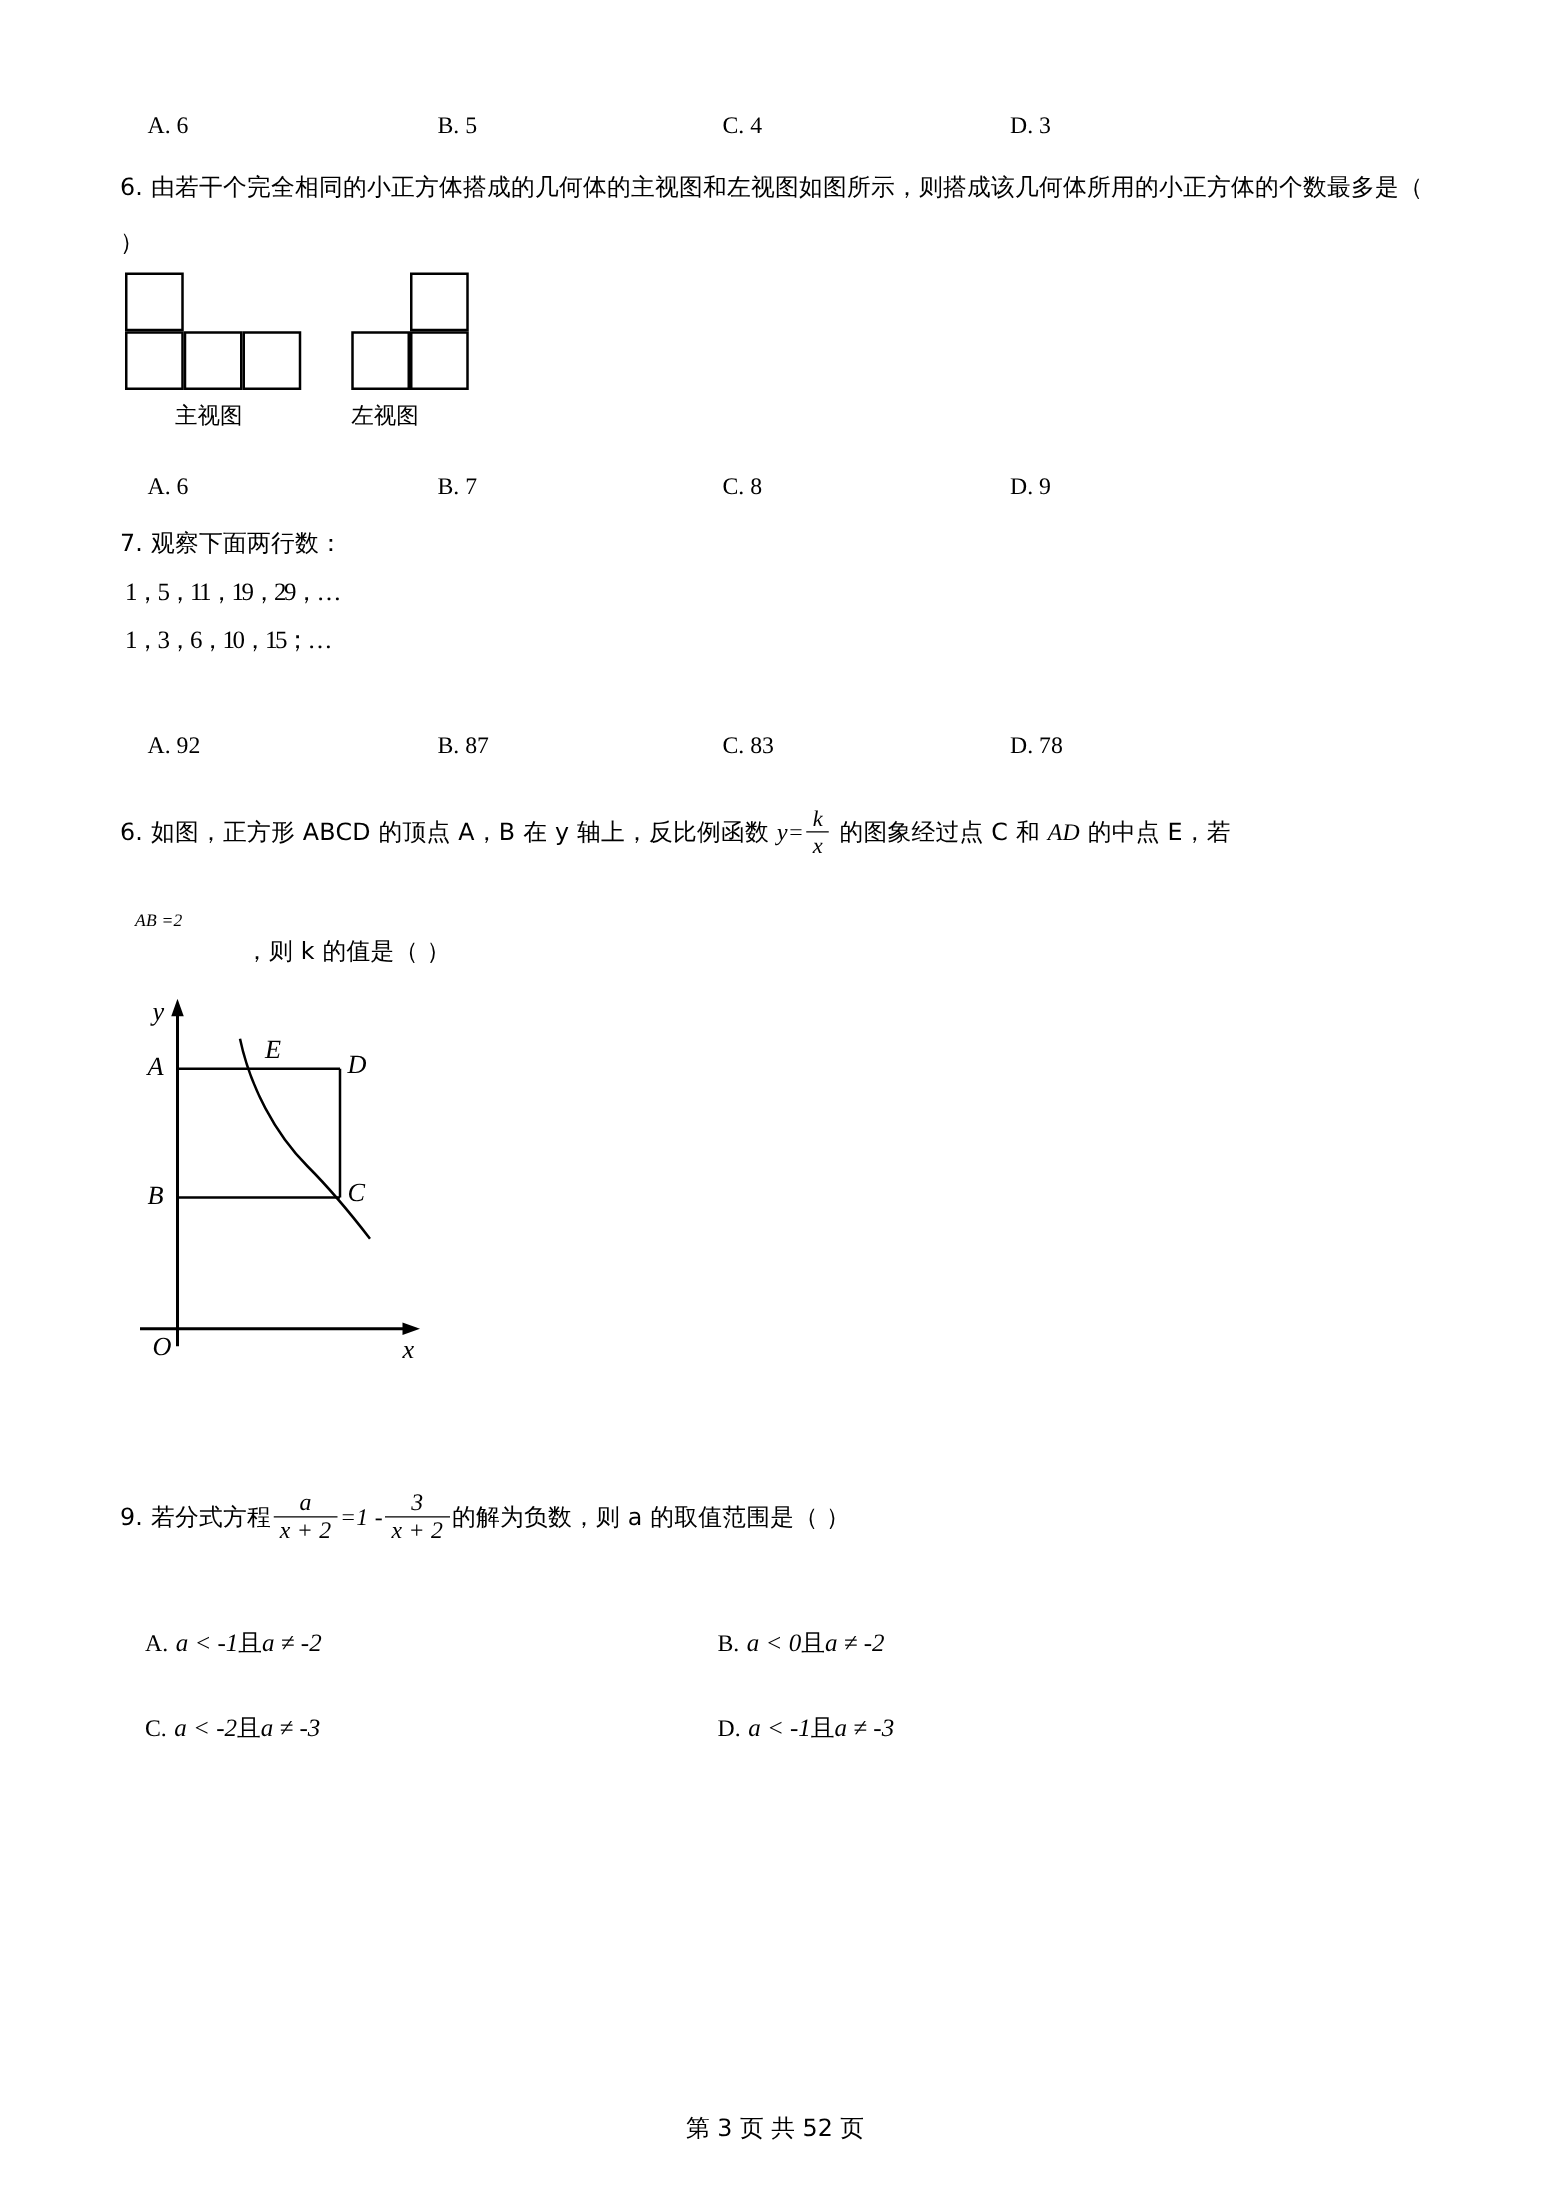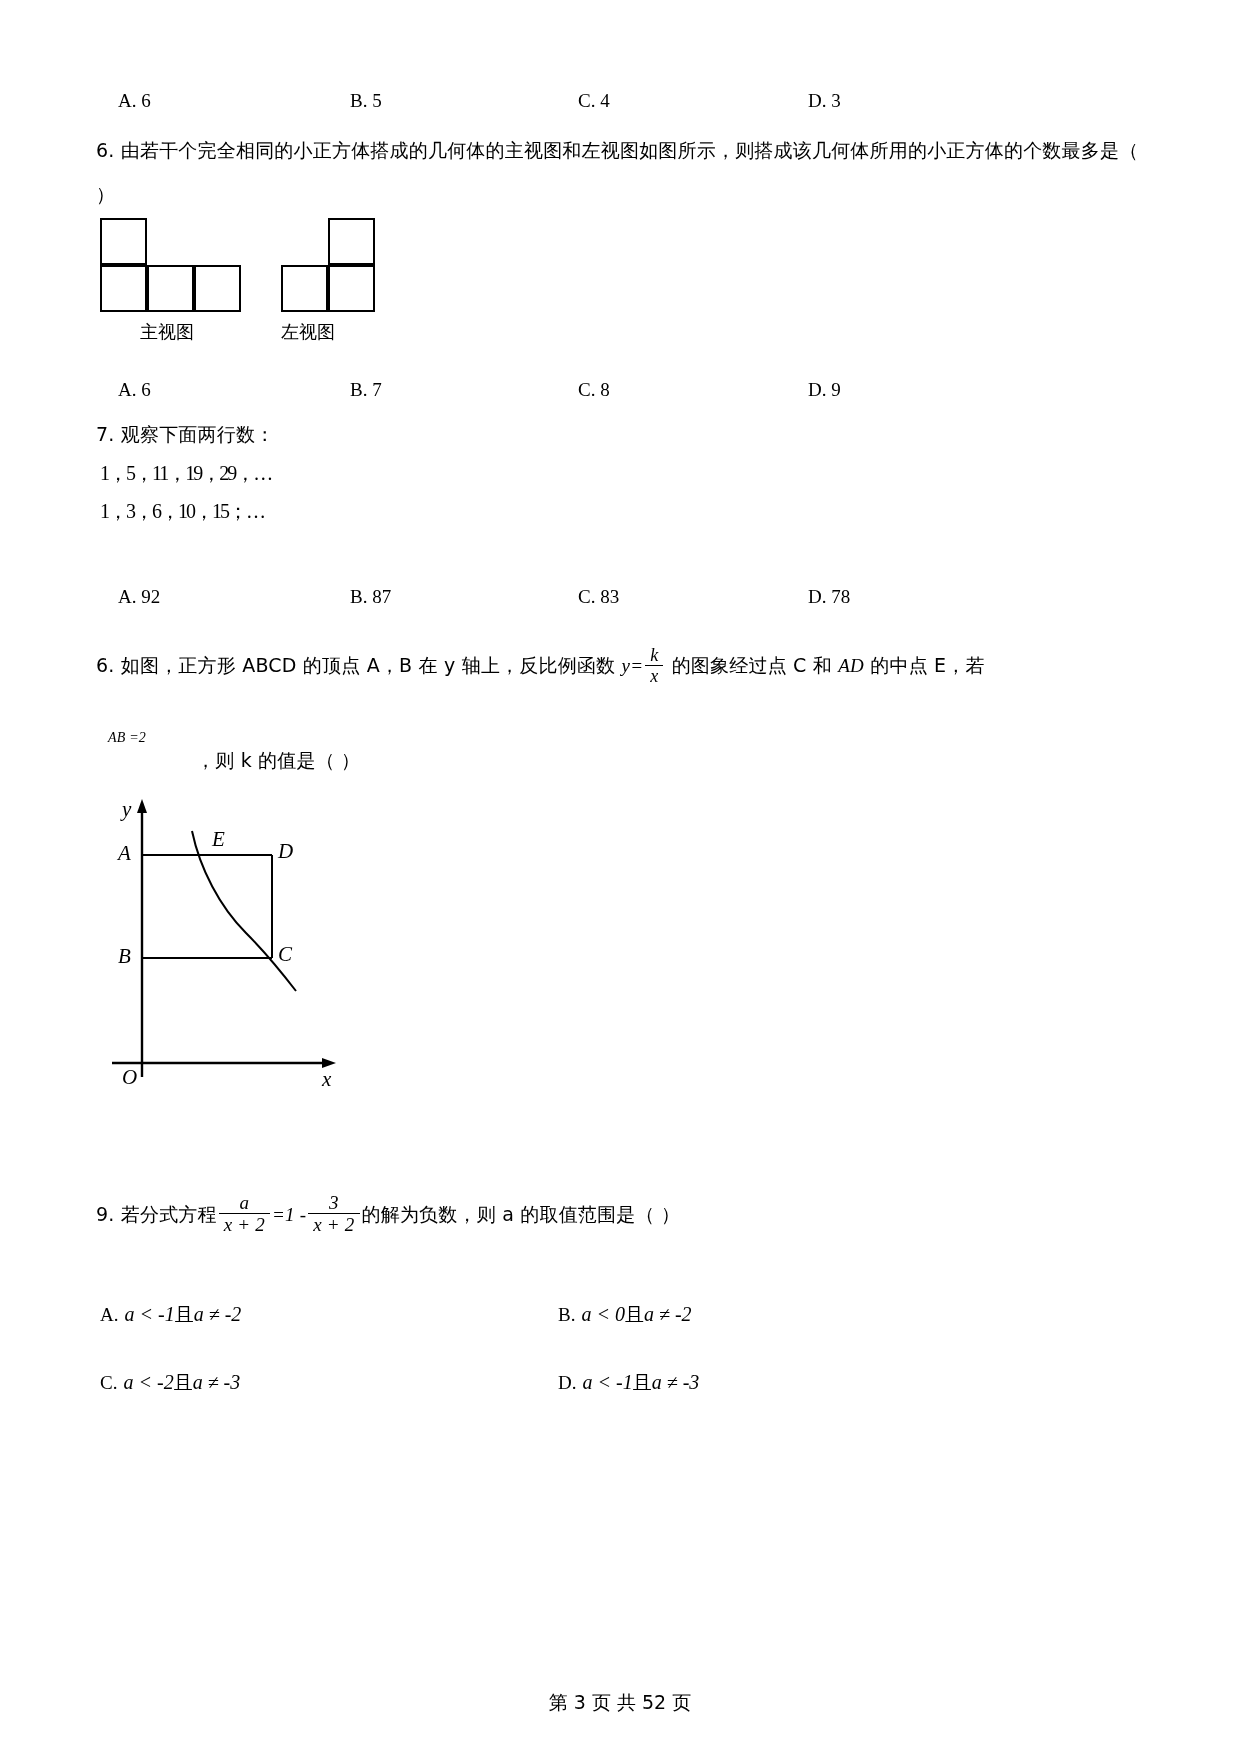--- a/index.html
+++ b/index.html
@@ -129,20 +129,21 @@
   }
   .expr {
     font-family: "Liberation Serif", serif;
     font-style: italic;
     font-size: 19px;
   }
   .opt-long {
     position: absolute;
     font-size: 19px;
     white-space: nowrap;
+    margin-left: 16px;
   }
   .lbl {
     font-family: "Liberation Serif", serif;
   }
 </style>
 </head>
 <body>
 
 <div class="page">
 

